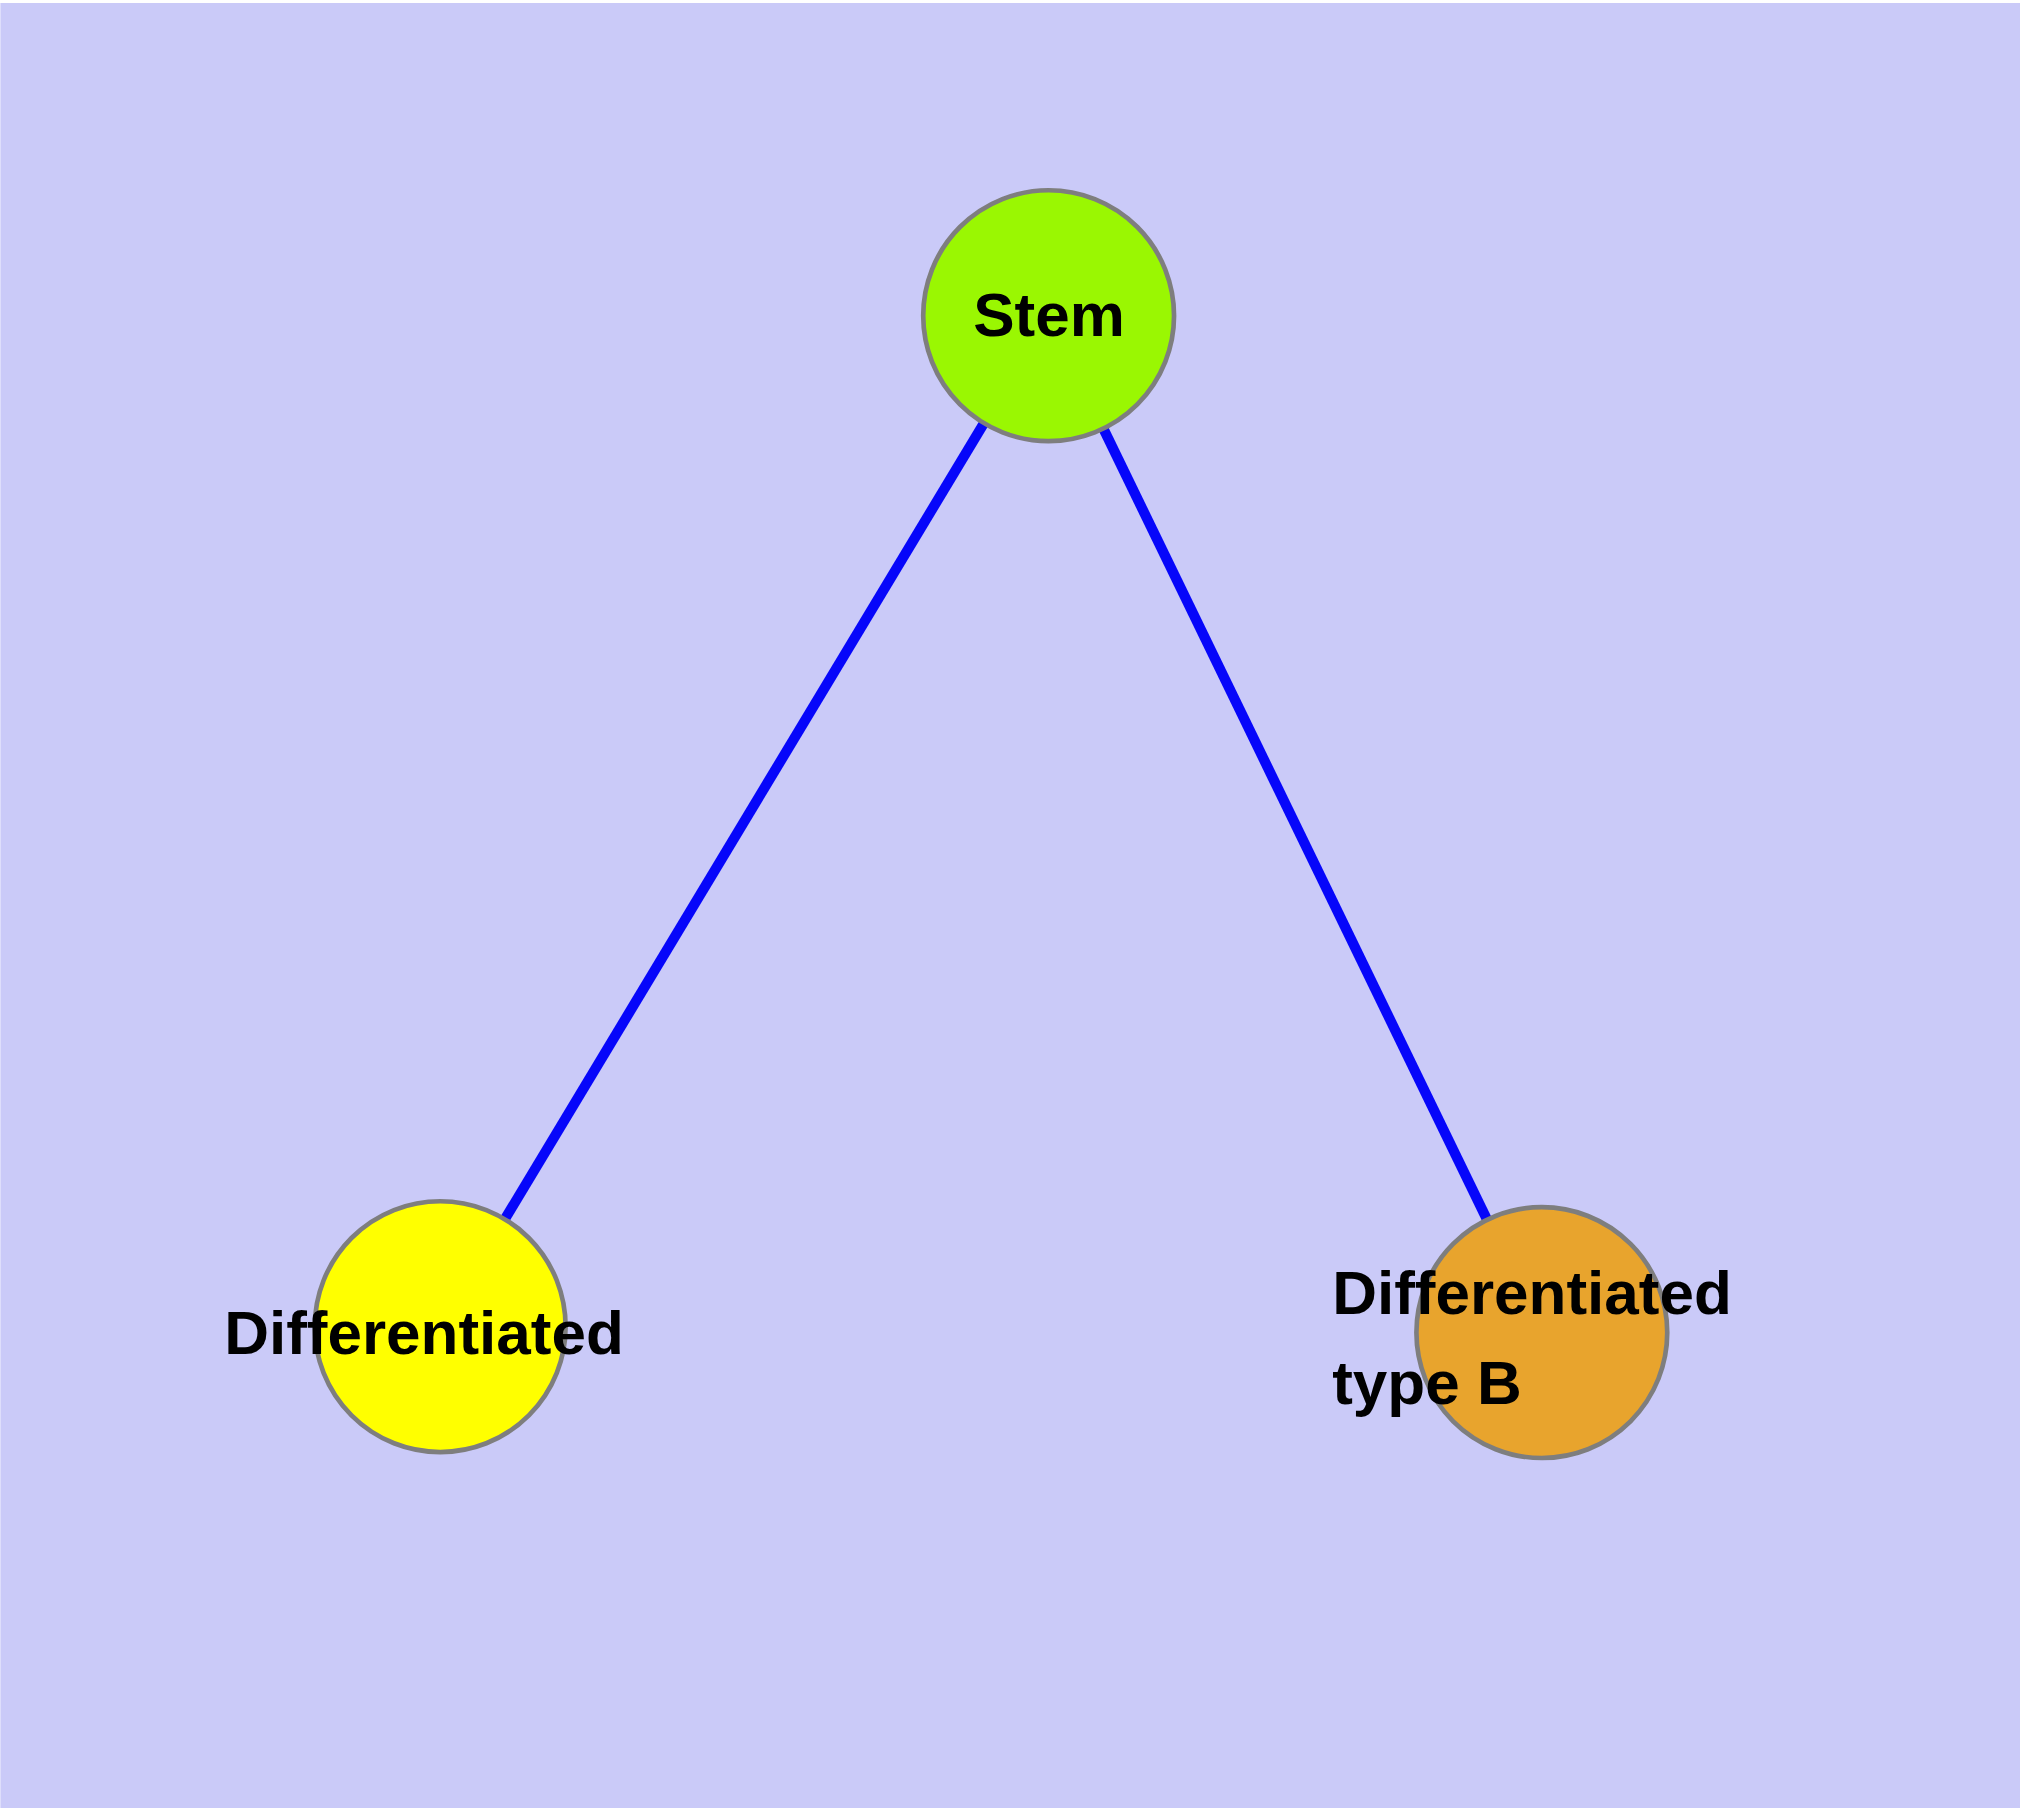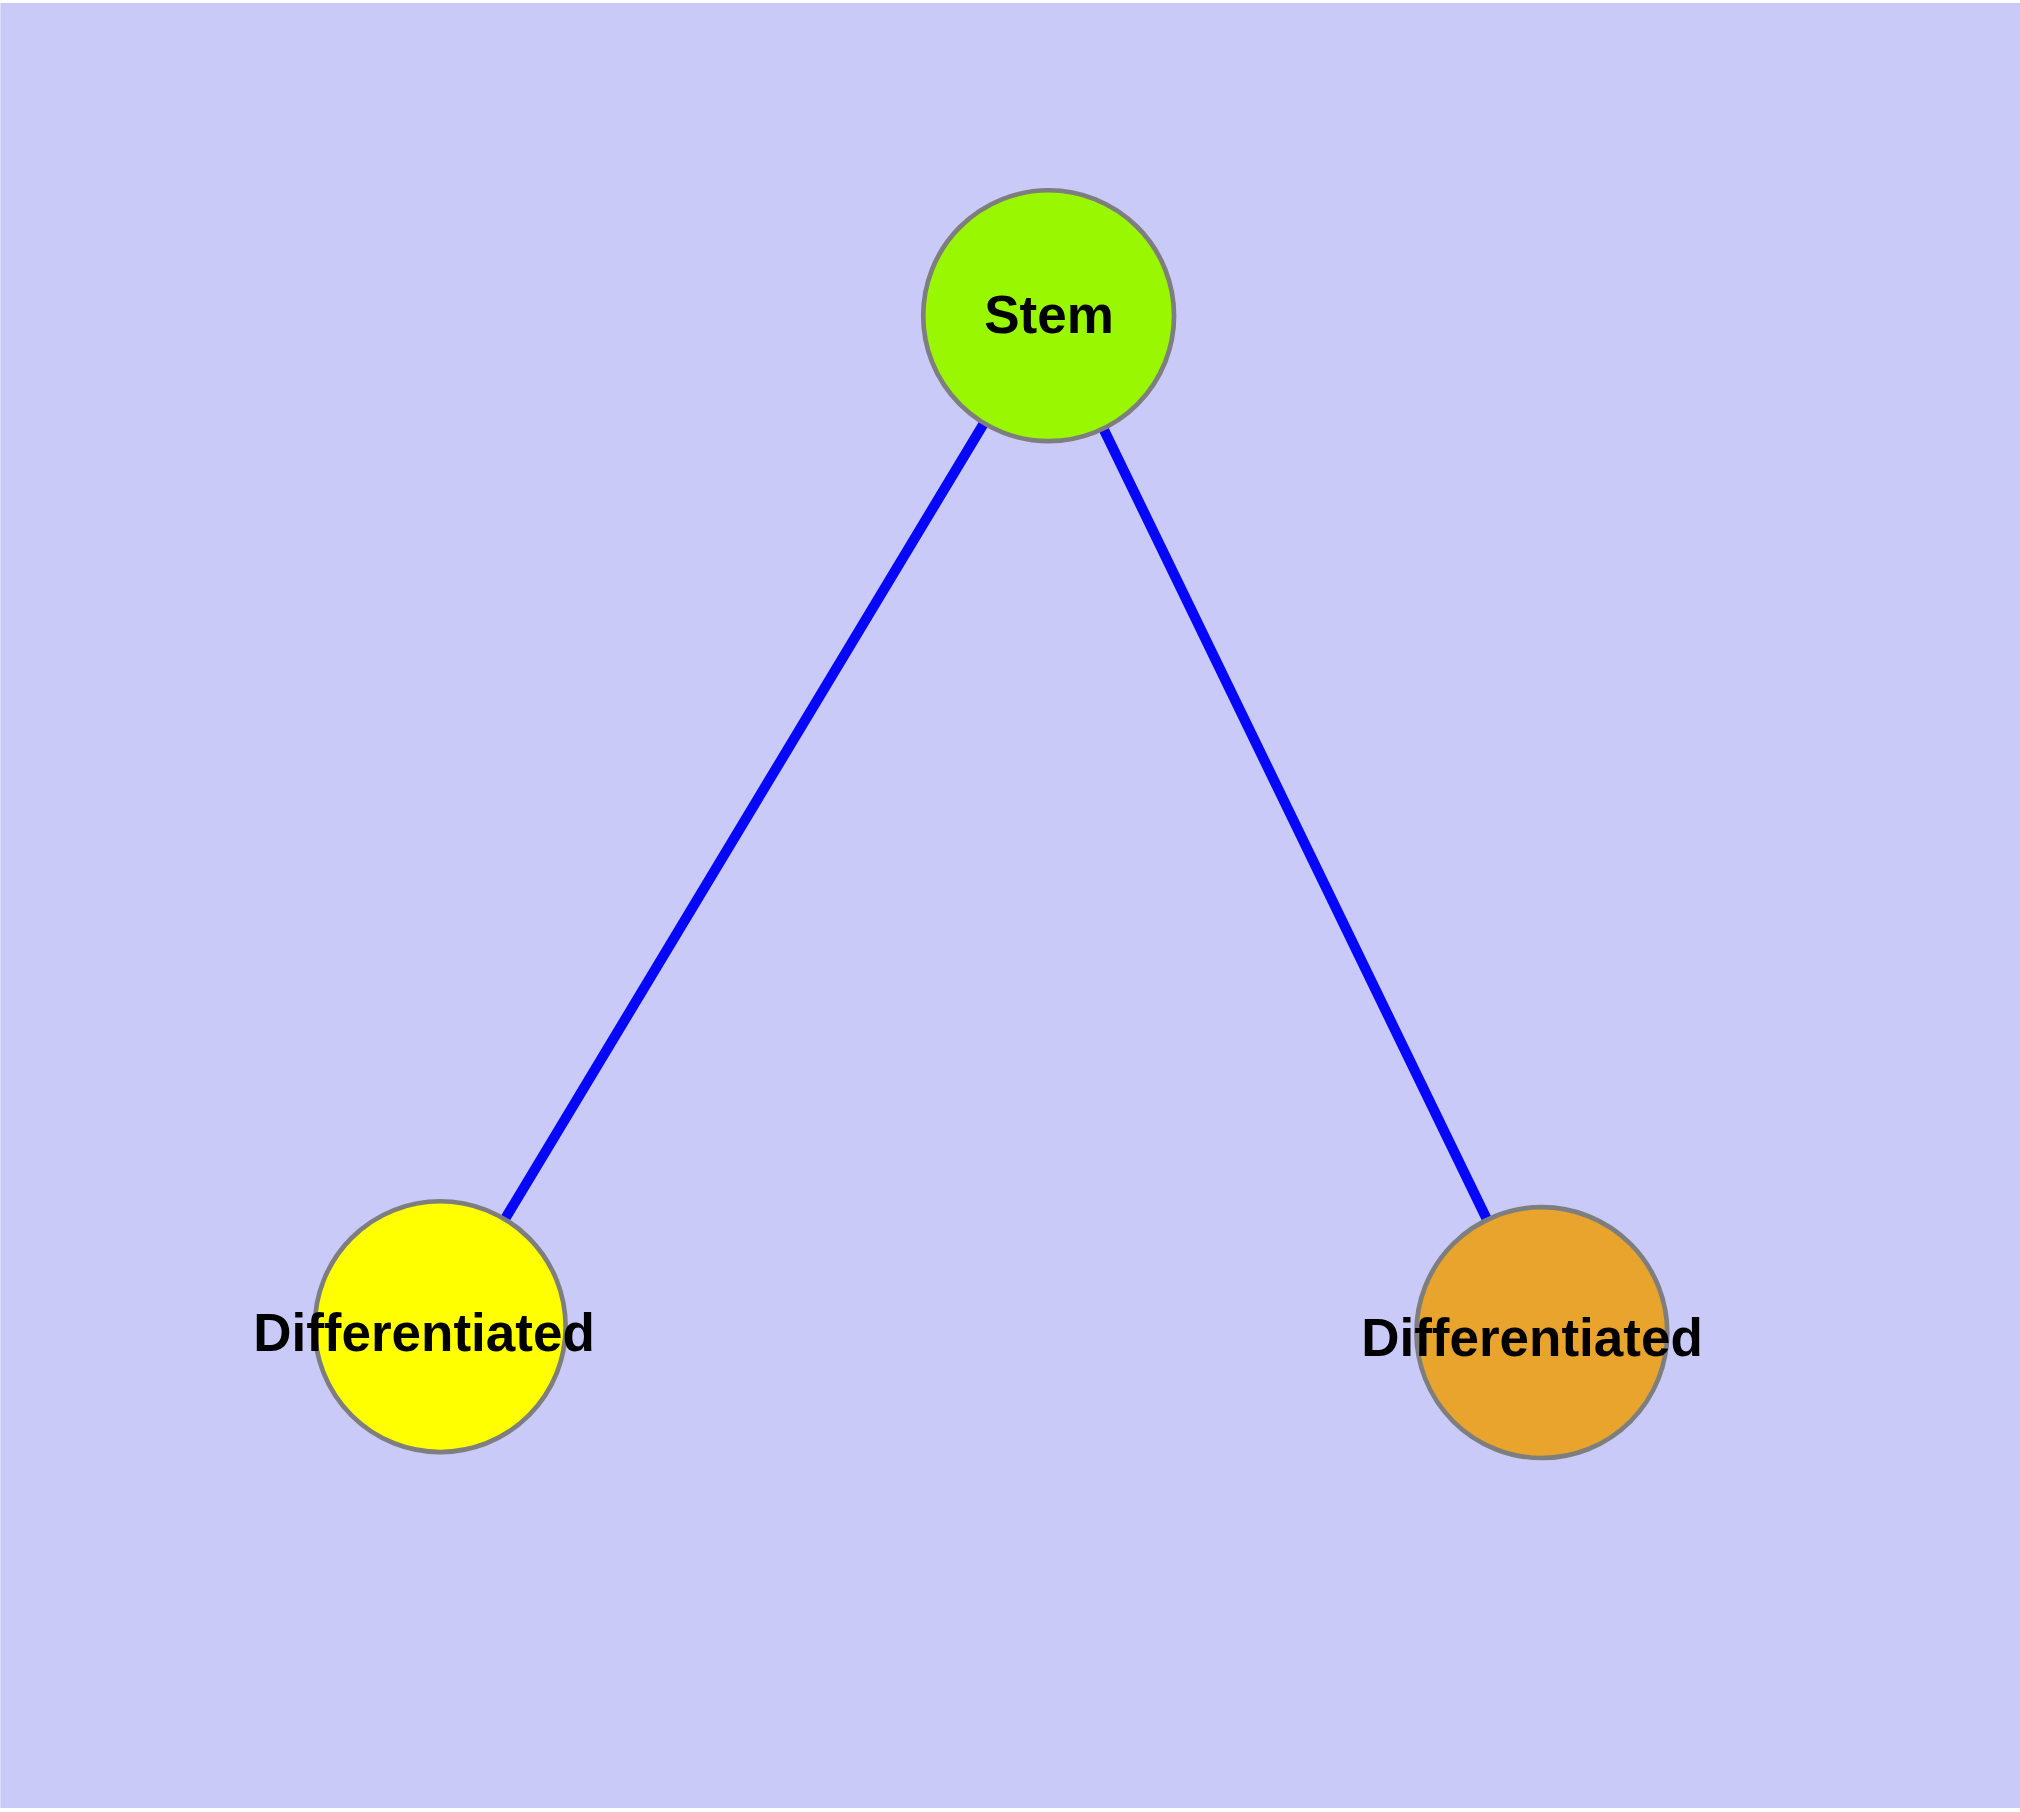--- a/index.html
+++ b/index.html
@@ -32,21 +32,21 @@
     stroke-width: 12px;
     stroke-linecap: butt;
   }
   .node {
     stroke-width: 5.5px;
   }
   .node-label {
     position: absolute;
     transform: translate(-50%, -50%);
     color: #000000;
-    font-size: 53px;
+    font-size: 62px;
     line-height: 90px;
     font-weight: bold;
     text-align: left;
     white-space: nowrap;
   }
   .label-line {
     display: block;
   }
 </style>
 </head>
@@ -71,16 +71,17 @@
     <div class="node-label" style="left:1049px; top:312px">
       <span class="label-line">Stem</span>
     </div>
 
     <div class="node-label" style="left:424px; top:1330px">
       <span class="label-line">Differentiated</span>
     </div>
 
     <div class="node-label" style="left:1532px; top:1335px">
       <span class="label-line">Differentiated</span>
+      <span class="label-line">type B</span>
     </div>
   </div>
 </div>
 
 
 </body></html>

